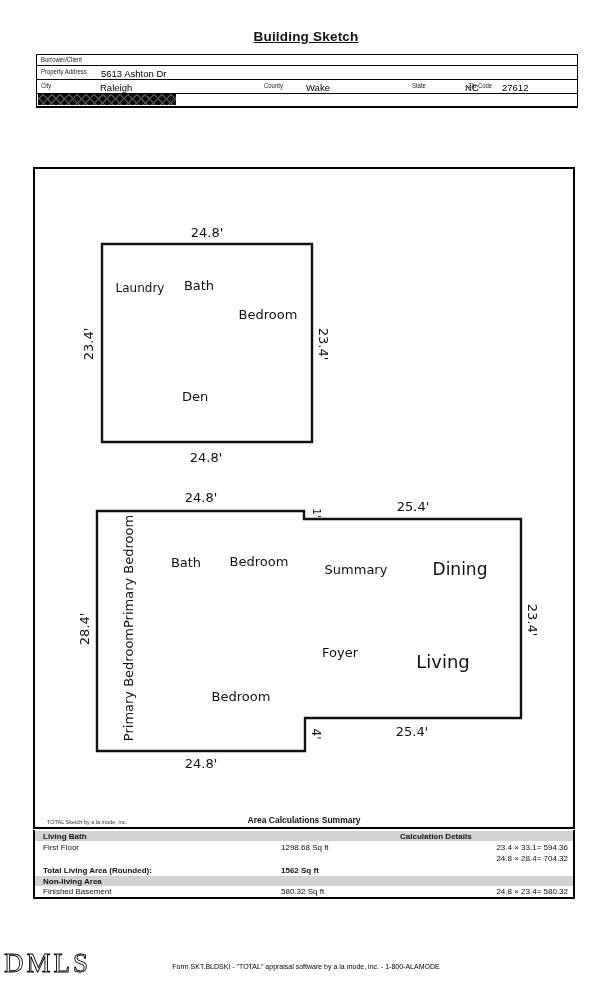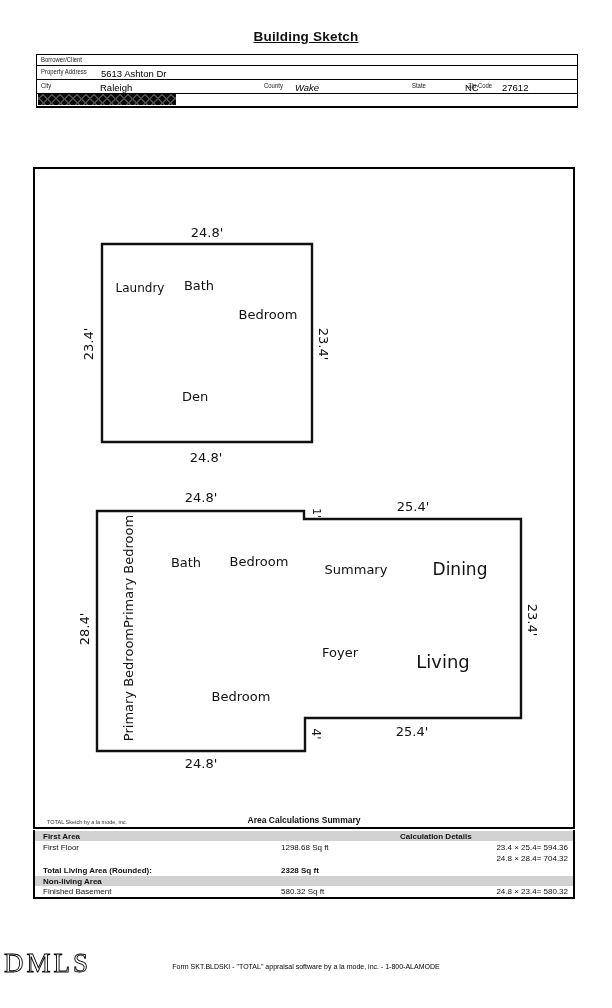--- a/index.html
+++ b/index.html
@@ -61,21 +61,21 @@
     <span class="val" style="left:75px;"></span>
   </div>
   <div class="form-row r2">
     <span class="lbl" style="left:4px;top:2px;">Property Address</span>
     <span class="val" style="left:64px;top:2px;">5613 Ashton Dr</span>
   </div>
   <div class="form-row r3">
     <span class="lbl" style="left:4px;top:2px;">City</span>
     <span class="val" style="left:63px;top:2px;">Raleigh</span>
     <span class="lbl" style="left:227px;top:2px;">County</span>
-    <span class="val" style="left:258px;top:2px;font-style:italic;">Wake</span>
+    <span class="val" style="left:269px;top:2px;">Wake</span>
     <span class="lbl" style="left:375px;top:2px;">State</span>
     <span class="val" style="left:392px;top:2px;padding-left:36px;">NC</span>
     <span class="lbl" style="left:431px;top:2px;">Zip Code</span>
     <span class="val" style="left:465px;top:2px;">27612</span>
   </div>
   <div class="form-row r4 last">
     <span class="hatch"></span>
   </div>
 </div>
 
@@ -111,34 +111,34 @@
     <span class="label" style="left: 443px; top: 661px; font-size: 18px; transform: translate(-50%, -50%) rotate(0deg);">Living</span>
     <span class="label" style="left: 340px; top: 652px; font-size: 13px; transform: translate(-50%, -50%) rotate(0deg);">Foyer</span>
     <span class="label" style="left: 241px; top: 696px; font-size: 13px; transform: translate(-50%, -50%) rotate(0deg);">Bedroom</span>
     <span class="label" style="left: 316px; top: 734px; font-size: 12px; transform: translate(-50%, -50%) rotate(90deg);">4'</span>
     <span class="label" style="left: 412px; top: 731px; font-size: 13px; transform: translate(-50%, -50%) rotate(0deg);">25.4'</span>
     <span class="label" style="left: 201px; top: 763px; font-size: 13px; transform: translate(-50%, -50%) rotate(0deg);">24.8'</span>
   </div>
 
 <div class="abs calc-table">
   <div class="graybar" style="top:1px;">
-    <span class="h-left">First Area</span>
+    <span class="h-left">Living Bath</span>
     <span class="h-mid">Calculation Details</span>
   </div>
   <div class="trow" style="top:13px;">
     <span class="c-name">First Floor</span>
     <span class="c-area">1298.68 Sq ft</span>
-    <span class="c-calc">23.4 × 25.4= 594.36</span>
+    <span class="c-calc">23.4 × 33.1= 594.36</span>
   </div>
   <div class="trow" style="top:24px;">
     <span class="c-calc">24.8 × 28.4= 704.32</span>
   </div>
   <div class="trow" style="top:36px;">
     <span class="c-name bold">Total Living Area (Rounded):</span>
-    <span class="c-area bold">2328 Sq ft</span>
+    <span class="c-area bold">1562 Sq ft</span>
   </div>
   <div class="graybar" style="top:46px;">
     <span class="h-left">Non-living Area</span>
   </div>
   <div class="trow" style="top:57px;">
     <span class="c-name">Finished Basement</span>
     <span class="c-area">580.32 Sq ft</span>
     <span class="c-calc">24.8 × 23.4= 580.32</span>
   </div>
 </div>

